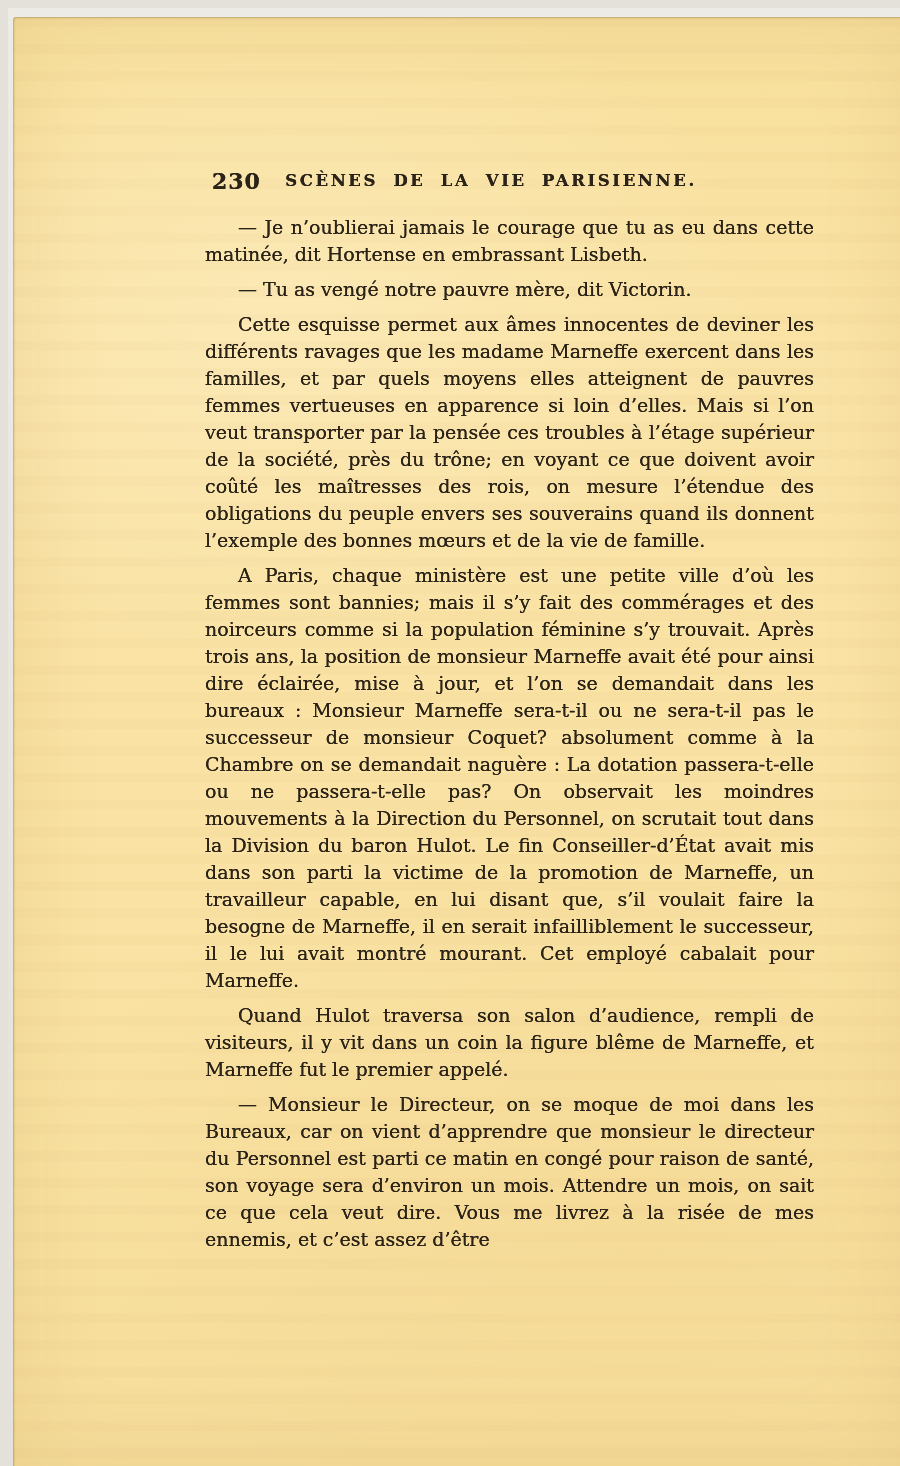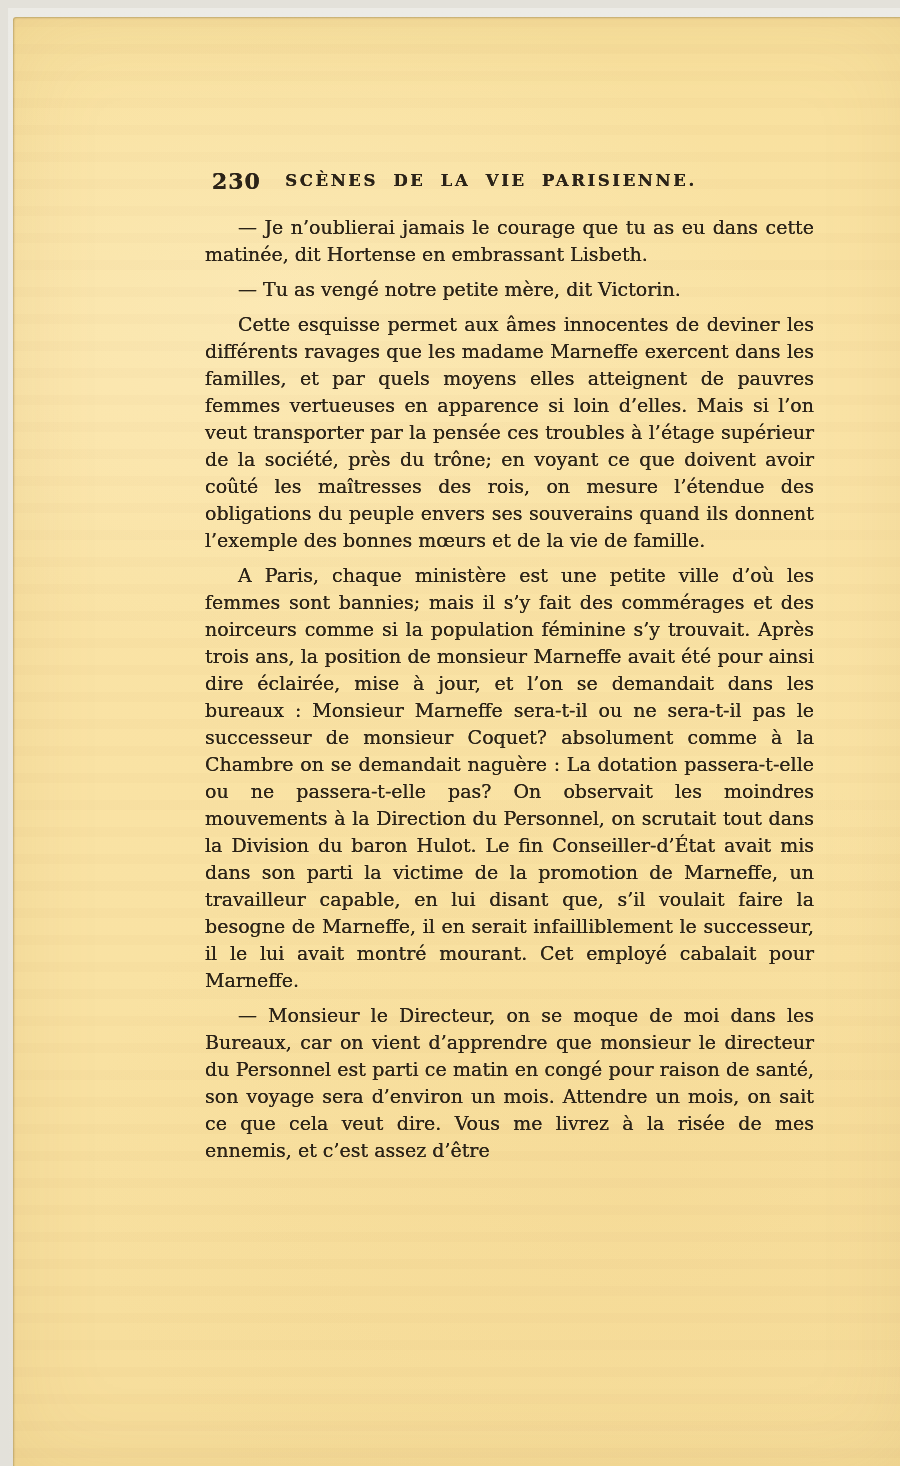--- a/index.html
+++ b/index.html
@@ -92,19 +92,20 @@
 <body>
 
 <div class="scan">
   <div class="paper">
     <div class="page-header">
       <span class="pagenum">230</span>
       <span class="running">SCÈNES DE LA VIE PARISIENNE.</span>
     </div>
     <div class="page-text">
         <p class="para" lang="fr">— Je n’oublierai jamais le courage que tu as eu dans cette matinée, dit Hortense en embrassant Lisbeth.</p>
-        <p class="para" lang="fr">— Tu as vengé notre petite mère, dit Victorin.</p>
+        <p class="para" lang="fr">— Tu as vengé notre pauvre mère, dit Victorin.</p>
         <p class="para" lang="fr">Cette esquisse permet aux âmes innocentes de deviner les différents ravages que les madame Marneffe exercent dans les familles, et par quels moyens elles atteignent de pauvres femmes vertueuses en apparence si loin d’elles. Mais si l’on veut transporter par la pensée ces troubles à l’étage supérieur de la société, près du trône; en voyant ce que doivent avoir coûté les maîtresses des rois, on mesure l’étendue des obligations du peuple envers ses souverains quand ils donnent l’exemple des bonnes mœurs et de la vie de famille.</p>
         <p class="para" lang="fr">A Paris, chaque ministère est une petite ville d’où les femmes sont bannies; mais il s’y fait des commérages et des noirceurs comme si la population féminine s’y trouvait. Après trois ans, la position de monsieur Marneffe avait été pour ainsi dire éclairée, mise à jour, et l’on se demandait dans les bureaux : Monsieur Marneffe sera-t-il ou ne sera-t-il pas le successeur de monsieur Coquet? absolument comme à la Chambre on se demandait naguère : La dotation passera-t-elle ou ne passera-t-elle pas? On observait les moindres mouvements à la Direction du Personnel, on scrutait tout dans la Division du baron Hulot. Le fin Conseiller-d’État avait mis dans son parti la victime de la promotion de Marneffe, un travailleur capable, en lui disant que, s’il voulait faire la besogne de Marneffe, il en serait infailliblement le successeur, il le lui avait montré mourant. Cet employé cabalait pour Marneffe.</p>
+        <p class="para" lang="fr">Quand Hulot traversa son salon d’audience, rempli de visiteurs, il y vit dans un coin la figure blême de Marneffe, et Marneffe fut le premier appelé.</p>
         <p class="para" lang="fr">— Monsieur le Directeur, on se moque de moi dans les Bureaux, car on vient d’apprendre que monsieur le directeur du Personnel est parti ce matin en congé pour raison de santé, son voyage sera d’environ un mois. Attendre un mois, on sait ce que cela veut dire. Vous me livrez à la risée de mes ennemis, et c’est assez d’être</p>
       </div>
   </div>
 </div>
 
 </body></html>

